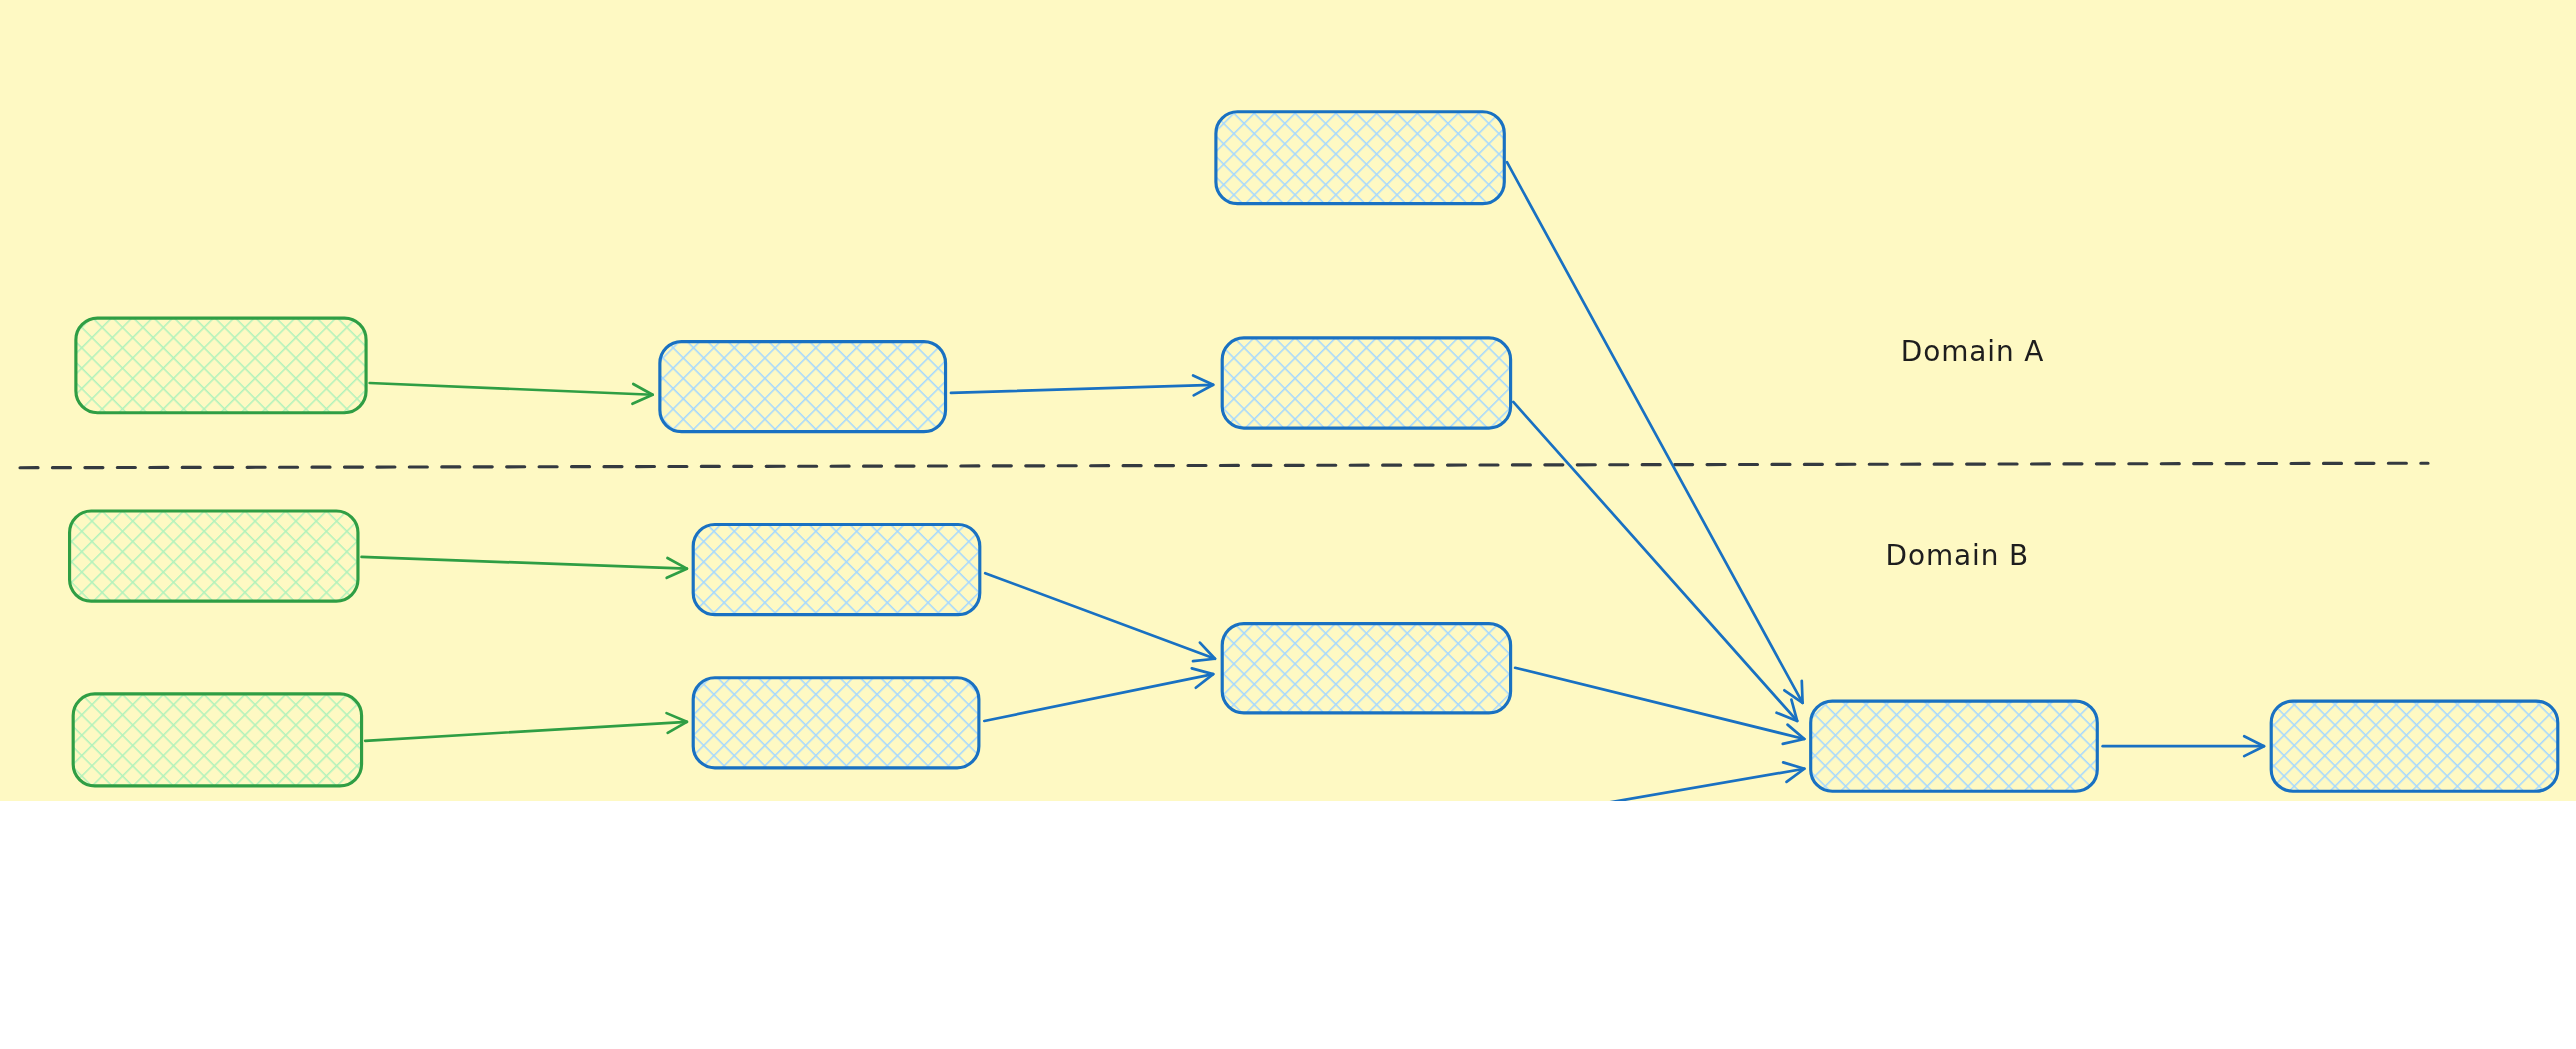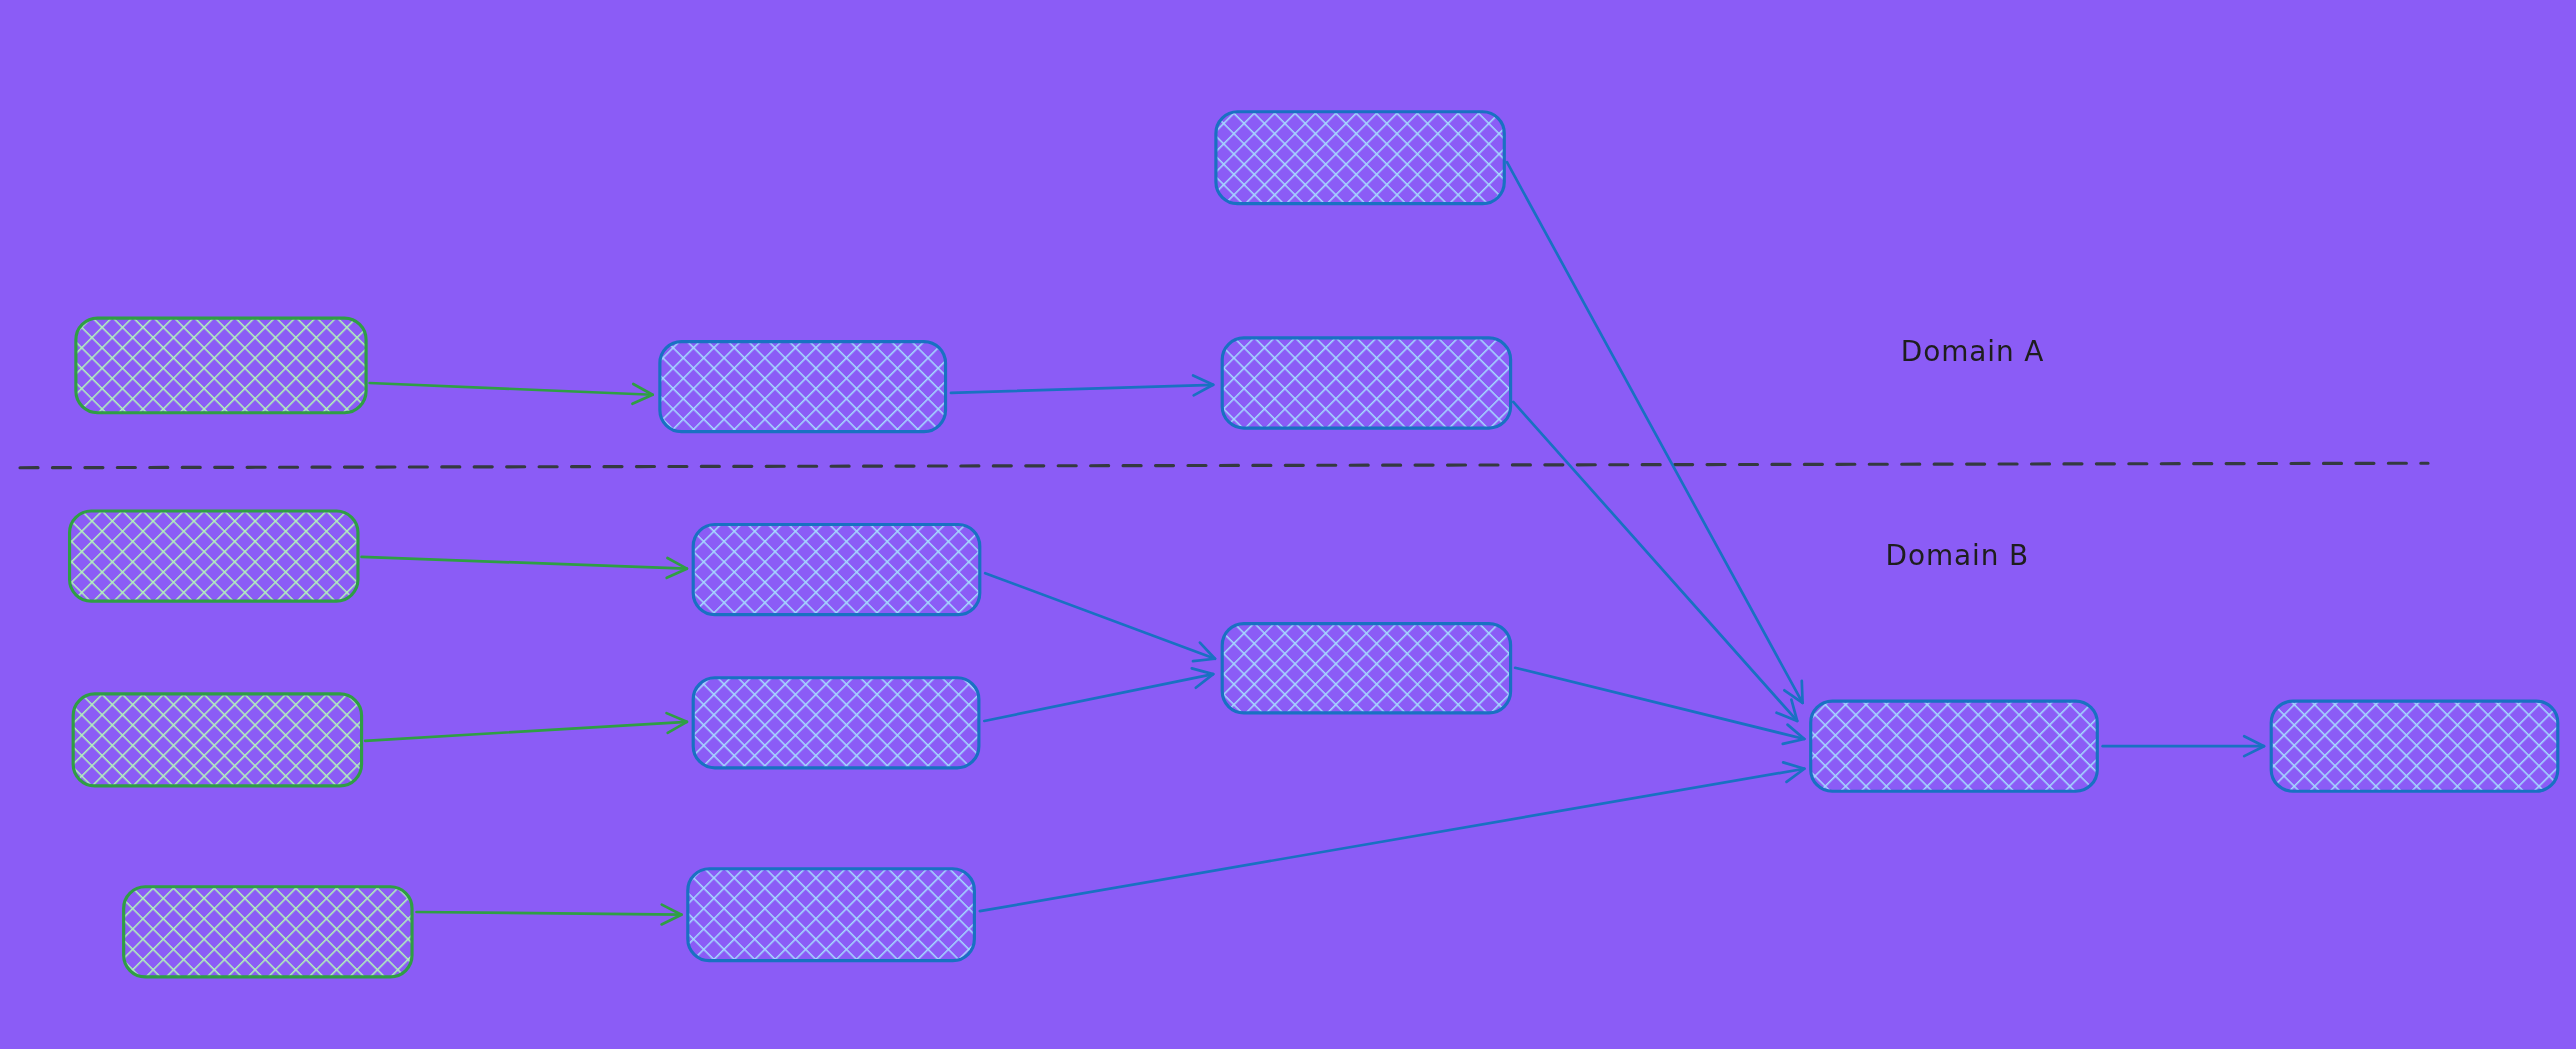--- a/index.html
+++ b/index.html
@@ -4,22 +4,22 @@
 <style>
   html, body {
     margin: 0;
     padding: 0;
     background: #ffffff;
     overflow: hidden;
   }
   #canvas {
     position: relative;
     width: 2576px;
-    height: 1049px;
-    background: #8b5cf6;
+    height: 801px;
+    background: #fef9c3;
     font-family: "DejaVu Sans", sans-serif;
   }
   #diagram-svg {
     position: absolute;
     top: 0;
     left: 0;
     display: block;
   }
   #diagram-svg text {
     font-family: "DejaVu Sans", sans-serif;

